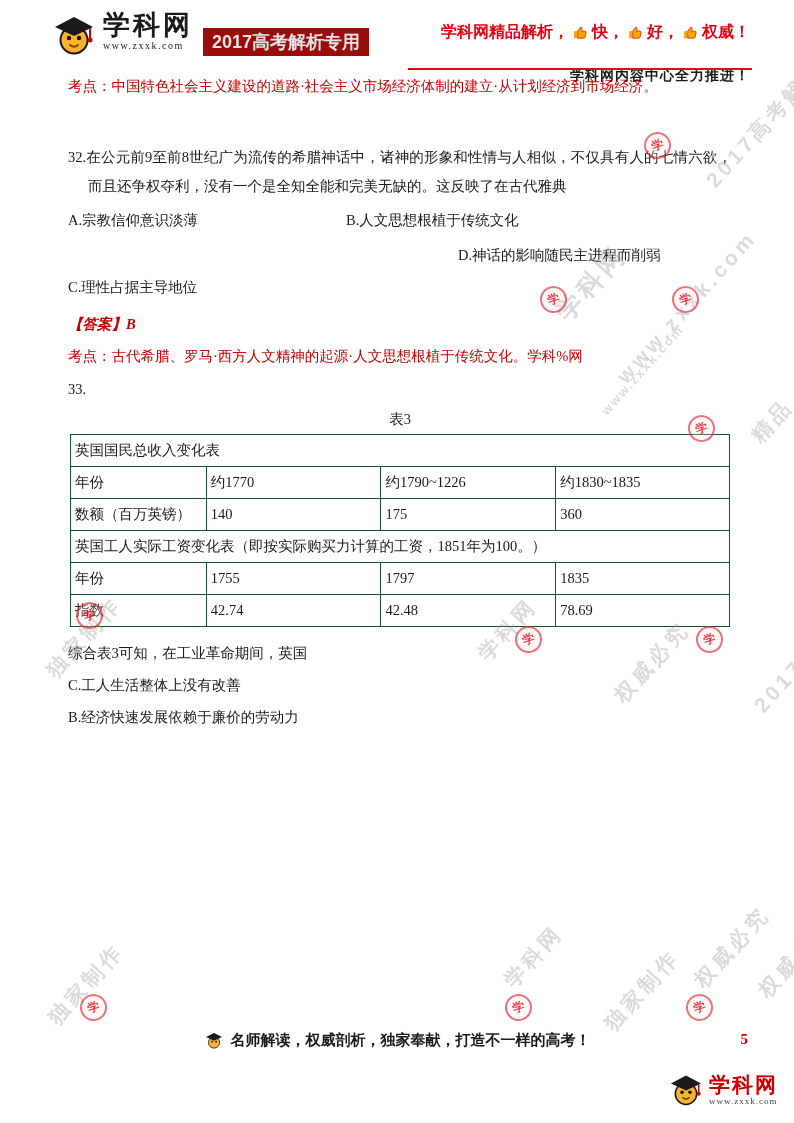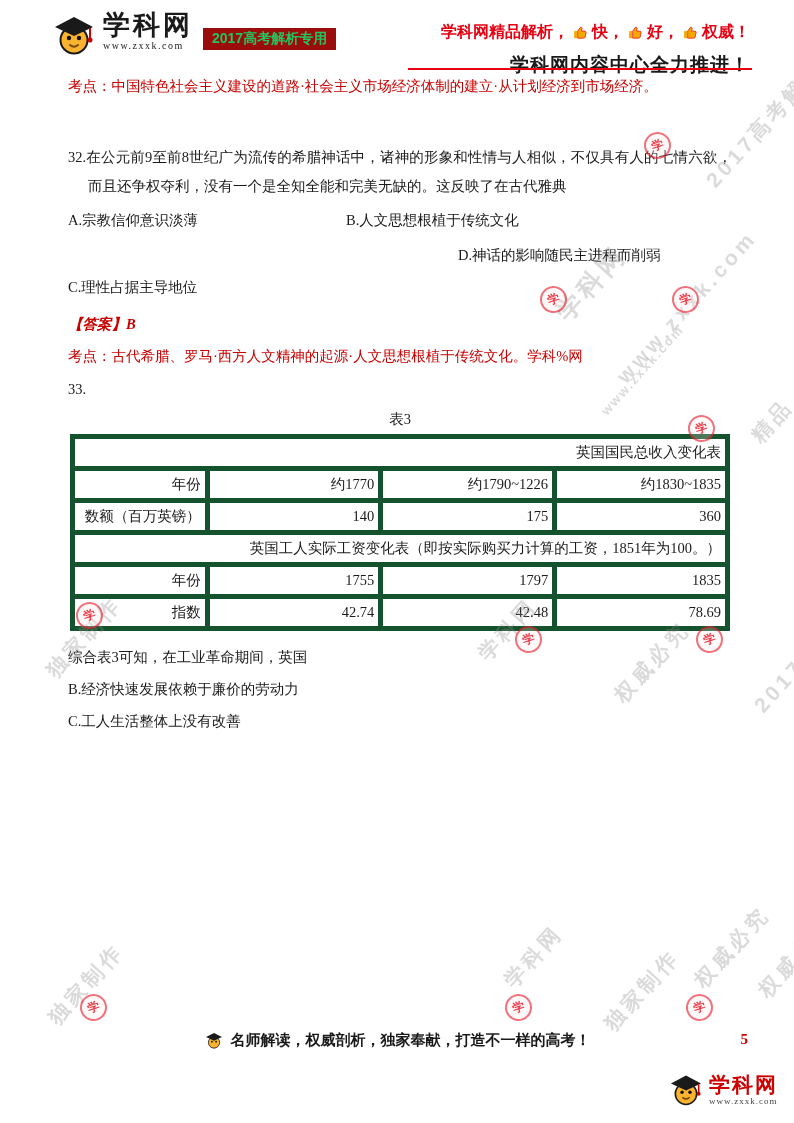--- a/index.html
+++ b/index.html
@@ -11,51 +11,51 @@
   }
 
   
   .header { position:relative; height:72px; }
   .logo { position:absolute; left:50px; top:10px; display:flex; align-items:flex-start; }
   .mascot { width:48px; height:48px; flex:0 0 auto; }
   .logo-text { margin-left:5px; }
   .brand { font-family:"Liberation Sans", sans-serif; font-size:27px; font-weight:bold; letter-spacing:3px; line-height:30px; }
   .brand-url { font-size:10px; letter-spacing:1.5px; color:#222; }
   .banner {
-    margin-left:10px; margin-top:18px; background:#9b0d0d; color:#22c55e;
-    font-family:"Liberation Sans", sans-serif; font-weight:bold; font-size:14px;
+    margin-left:10px; margin-top:18px; background:#9b0d0d; color:#e5e5e5;
+    font-family:"Liberation Sans", sans-serif; font-weight:bold; font-size:18px;
     padding:2px 9px; white-space:nowrap;
   }
   .header-right { position:absolute; right:44px; top:22px; text-align:right; }
   .slogan {
     display:flex; justify-content:flex-end; align-items:center; gap:2px;
     color:#e60012; font-weight:bold; font-size:16px;
     font-family:"Liberation Sans", sans-serif;
   }
   .thumb { width:17px; height:17px; margin:0 1px; }
-  .subslogan { margin-top:9px; font-weight:bold; font-size:19px; letter-spacing:1px; font-family:"Liberation Sans", sans-serif; }
+  .subslogan { margin-top:24px; font-weight:bold; font-size:14px; letter-spacing:1px; font-family:"Liberation Sans", sans-serif; }
   .header-rule { position:absolute; top:68px; left:408px; right:42px; height:2px; background:#e60012; }
 
   
   .content { position:relative; padding:0 62px 0 68px; z-index:2; }
   p.block { font-size:14.5px; line-height:29px; text-align:justify; }
   .red { color:#c80000; }
   .analysis-31 { margin-top:26px; }
   .q-stem { margin-top:42px; padding-left:20px; text-indent:-20px; }
   .opt-row { display:flex; font-size:14.5px; line-height:31px; margin-top:4px; }
   .opt-row .c1 { width:278px;font-family:Liberation Serif, serif; }
   .opt-row.second .c1 { width:390px;margin-top:32px; }
   .answer-line { margin-top:7px; font-weight:bold;font-style:italic; }
   .analysis-32 { margin-top:5px; }
   .kaodian-32 { margin-top:3px; }
   .q33-num { margin-top:4px; }
   .tbl-caption { text-align:center; font-size:14.5px; line-height:26px; margin-top:2px; }
 
   table.dtable { border-collapse:collapse; width:660px; margin:2px auto 0 auto; font-size:14.5px; }
-  table.dtable td { border:5px solid #14532d; text-align:right; height:32px; padding:1px 4px; }
+  table.dtable td { border:1px solid #14532d; text-align:left; height:32px; padding:1px 4px; }
   table.dtable td.span-title { font-size:14.5px; }
 
   .q33-stem { margin-top:12px; }
   .q33-opt { margin-top:3px; line-height:31px; }
 
   
   .footer { position:absolute; left:0; right:0; top:1030px; height:30px; z-index:2; }
   .footer-slogan {
     display:flex; justify-content:center; align-items:center; gap:7px;
     font-weight:bold; font-size:15px;
@@ -205,22 +205,22 @@
         <tr>
           <td>指数</td>
           <td>42.74</td>
           <td>42.48</td>
           <td>78.69</td>
         </tr>
       </tbody>
     </table>
 
     <p class="block q33-stem">综合表3可知，在工业革命期间，英国</p>
+    <p class="block q33-opt">C.工人生活整体上没有改善</p>
     <p class="block q33-opt">B.经济快速发展依赖于廉价的劳动力</p>
-    <p class="block q33-opt">C.工人生活整体上没有改善</p>
   </div>
 
   <div class="footer">
     <div class="footer-slogan">
       <svg class="footer-mascot" viewBox="0 0 48 48">
         <circle cx="24" cy="30" r="13.5" fill="#f9b32f" stroke="#1a1a1a" stroke-width="2"></circle>
         <circle cx="19" cy="28" r="2.2" fill="#111"></circle>
         <circle cx="29" cy="28" r="2.2" fill="#111"></circle>
         <polygon points="5,17 24,7 43,17 24,26" fill="#1a1a1a"></polygon>
       </svg>

